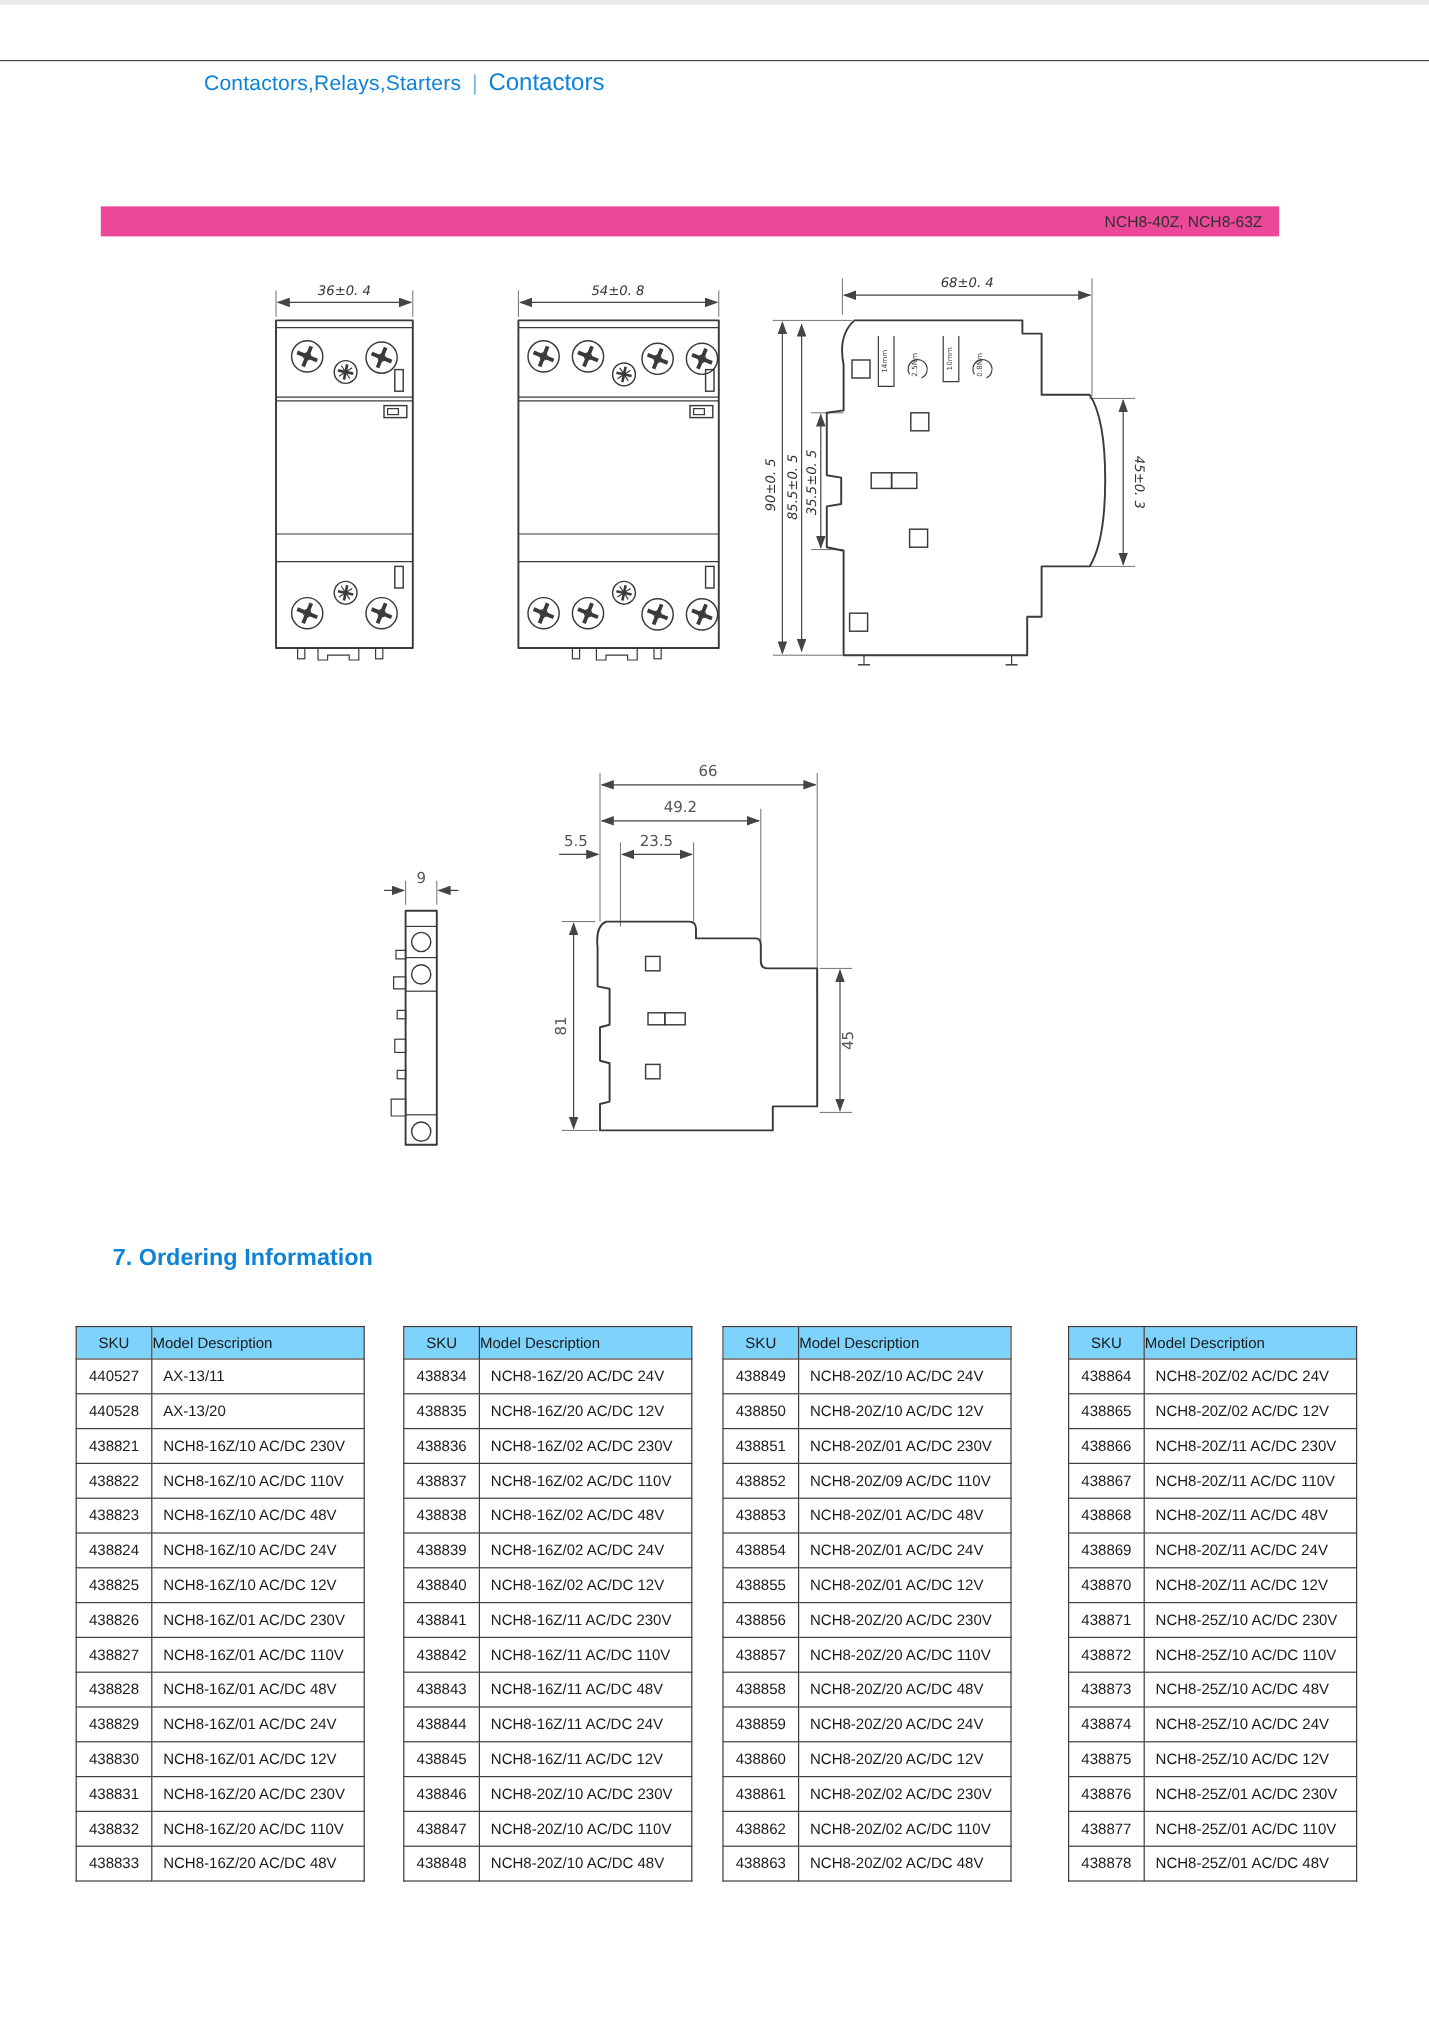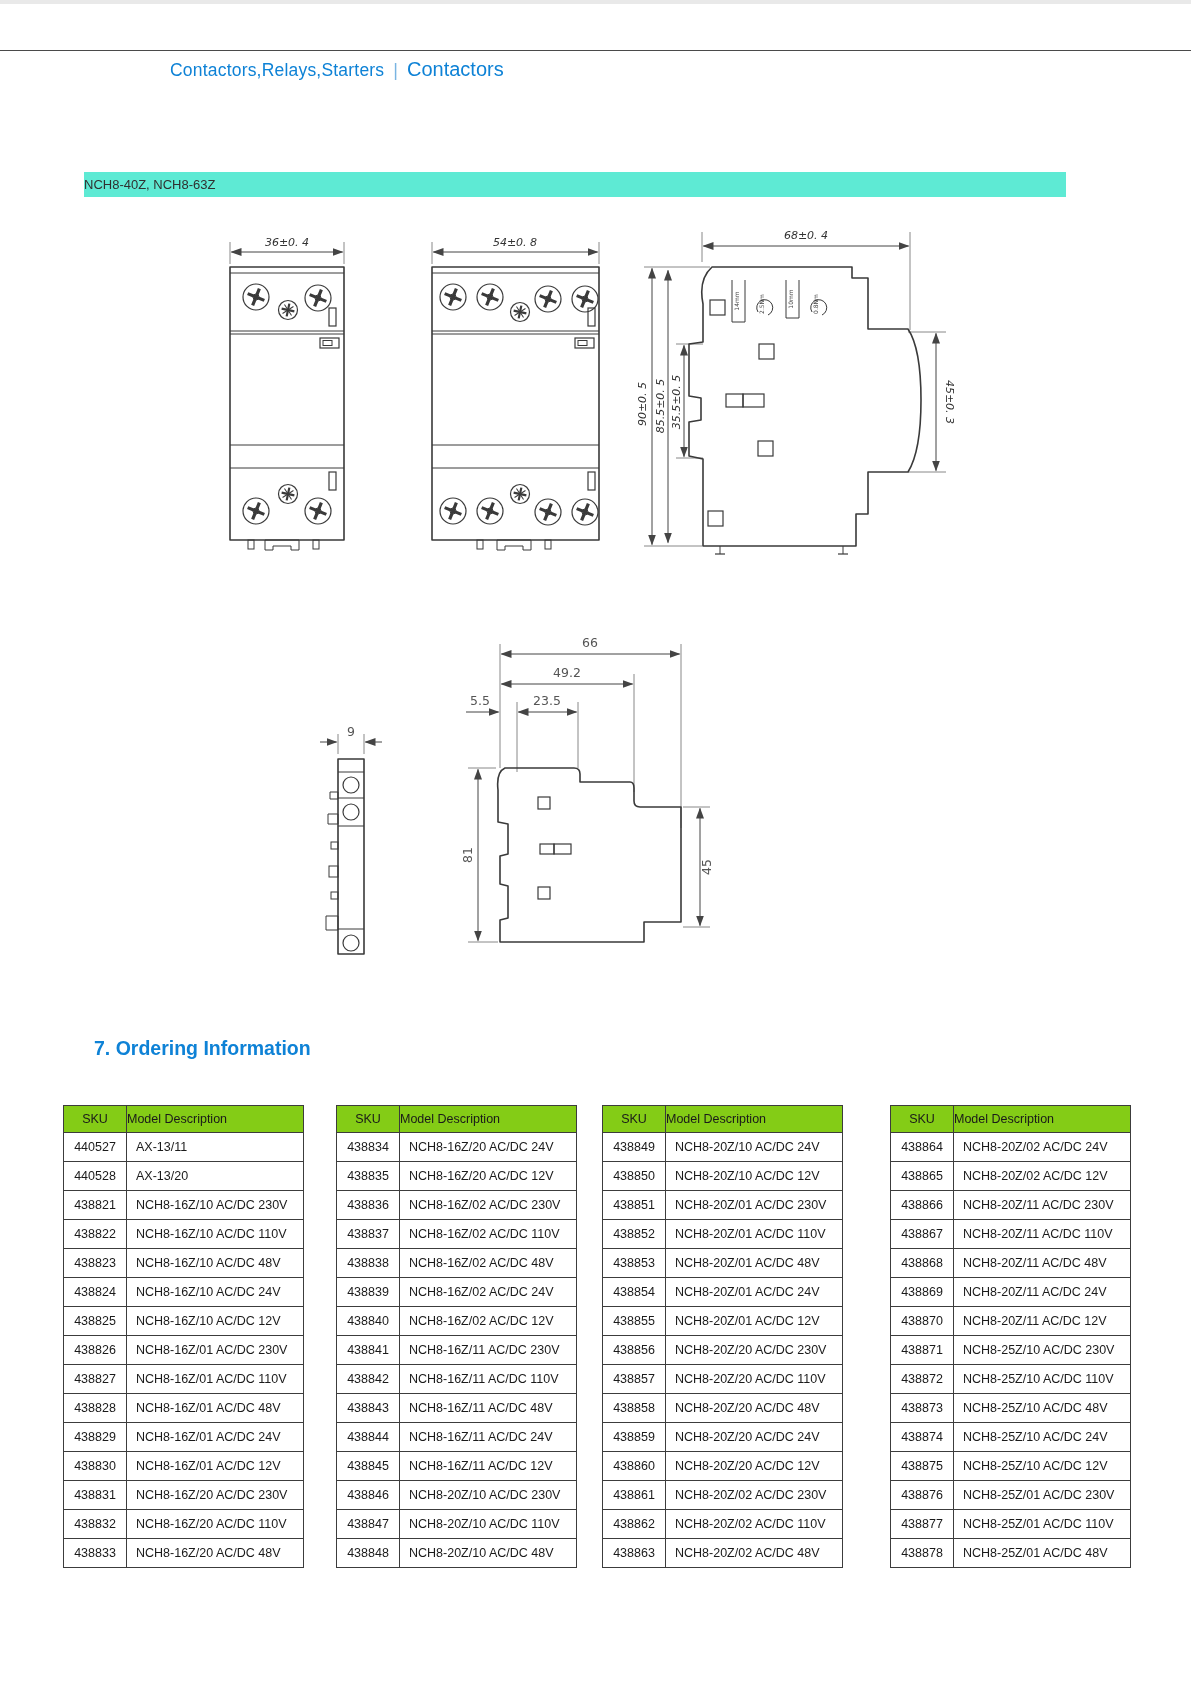--- a/index.html
+++ b/index.html
@@ -4,38 +4,38 @@
 <style>
   *{margin:0;padding:0;box-sizing:border-box}
   html,body{background:#e9e9e9}
   .page{position:relative;width:1191px;height:1684px;background:#ffffff;
         font-family:"Liberation Sans",sans-serif;overflow:hidden;margin:4px auto}
   .top-rule{position:absolute;left:0;top:46px;width:1191px;height:0;border-top:1.5px solid #4a4a4a}
   .page-header{position:absolute;left:170px;top:54px;display:flex;align-items:baseline;white-space:nowrap}
   .crumb{font-size:17.5px;color:#0e82d6;letter-spacing:.2px}
   .hsep{color:#79b4e2;font-size:18px;margin:0 9px;font-weight:400}
   .htitle{font-size:20px;font-weight:normal;color:#0e82d6}
-  .banner{position:absolute;background:#5eead4;color:#303030;font-size:13px;
-          display:flex;align-items:center;padding-right:14px}
+  .banner{position:absolute;background:#ec4899;color:#303030;font-size:13px;
+          display:flex;align-items:center;justify-content:flex-end;padding-right:14px}
   .b1{left:84px;top:168px;width:982px;height:25px}
   .b2{left:70px;top:602px;width:996px;height:24px}
   svg{position:absolute;overflow:visible}
   svg text{font-family:"DejaVu Sans",sans-serif}
   .dim-label{font-size:11px;font-style:italic;fill:#333}
   .dim-label2{font-size:12.5px;fill:#555}
   .tiny-label{font-size:6px;fill:#444}
   .outline{stroke:#3a3a3a;stroke-width:1.6;fill:none;stroke-linejoin:round}
   .med{stroke:#3a3a3a;stroke-width:1.2;fill:none}
   .thin{stroke:#3a3a3a;stroke-width:1;fill:none}
   .dim{stroke:#444;stroke-width:1;fill:none}
   .ext{stroke:#6a6a6a;stroke-width:.8;fill:none}
   .ordering-heading{position:absolute;left:94px;top:1033px;font-size:19.5px;font-weight:bold;color:#0e82d6}
   table.order{position:absolute;border-collapse:collapse;font-size:12.5px;color:#1a1a1a;table-layout:fixed;background:#fff}
   table.order th,table.order td{border:1px solid #3c3c3c;height:29px;padding:0;font-weight:normal;white-space:nowrap;overflow:hidden}
-  table.order th{background:#84cc16;height:27px}
+  table.order th{background:#7dd3fc;height:27px}
   table.order .sku{width:63px;text-align:center}
   table.order .desc{width:177px;text-align:left}
   table.order td.desc{padding-left:9px}
   .t1{left:63px;top:1101px}.t2{left:336px;top:1101px}.t3{left:602px;top:1101px}.t4{left:890px;top:1101px}
 </style>
 </head>
 <body>
 
 <div class="page">
 
@@ -429,21 +429,21 @@
         <tr>
         <td class="sku">438850</td>
         <td class="desc">NCH8-20Z/10 AC/DC 12V</td>
       </tr>
         <tr>
         <td class="sku">438851</td>
         <td class="desc">NCH8-20Z/01 AC/DC 230V</td>
       </tr>
         <tr>
         <td class="sku">438852</td>
-        <td class="desc">NCH8-20Z/01 AC/DC 110V</td>
+        <td class="desc">NCH8-20Z/09 AC/DC 110V</td>
       </tr>
         <tr>
         <td class="sku">438853</td>
         <td class="desc">NCH8-20Z/01 AC/DC 48V</td>
       </tr>
         <tr>
         <td class="sku">438854</td>
         <td class="desc">NCH8-20Z/01 AC/DC 24V</td>
       </tr>
         <tr>

